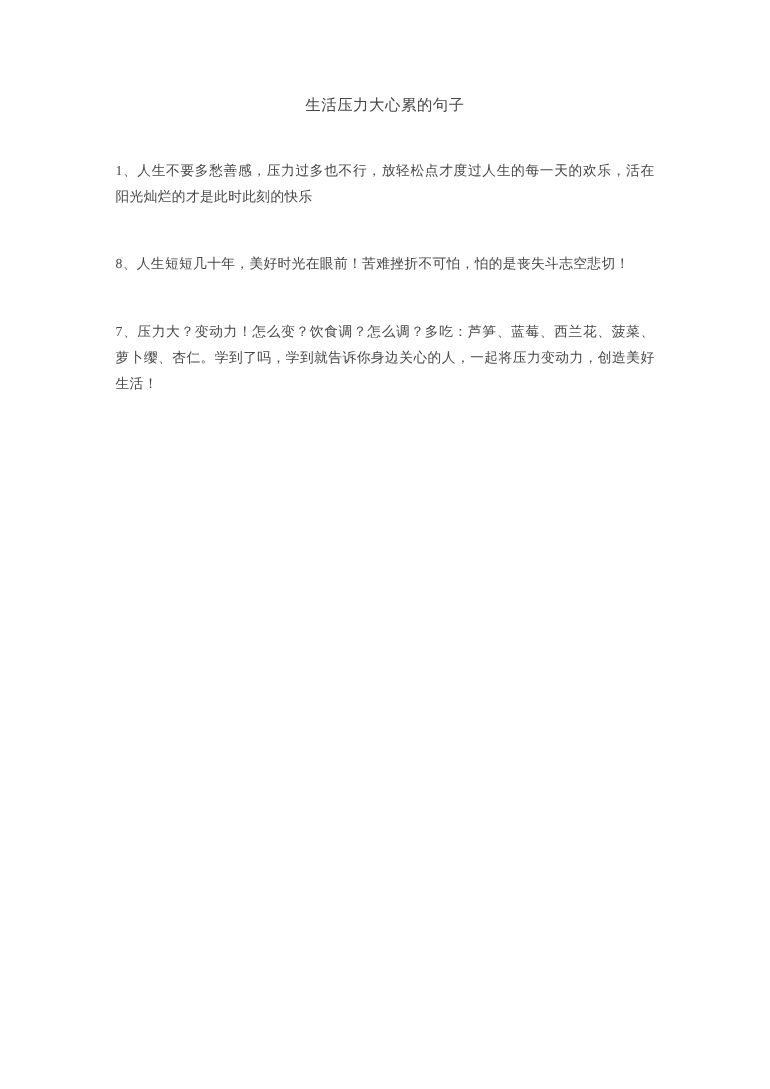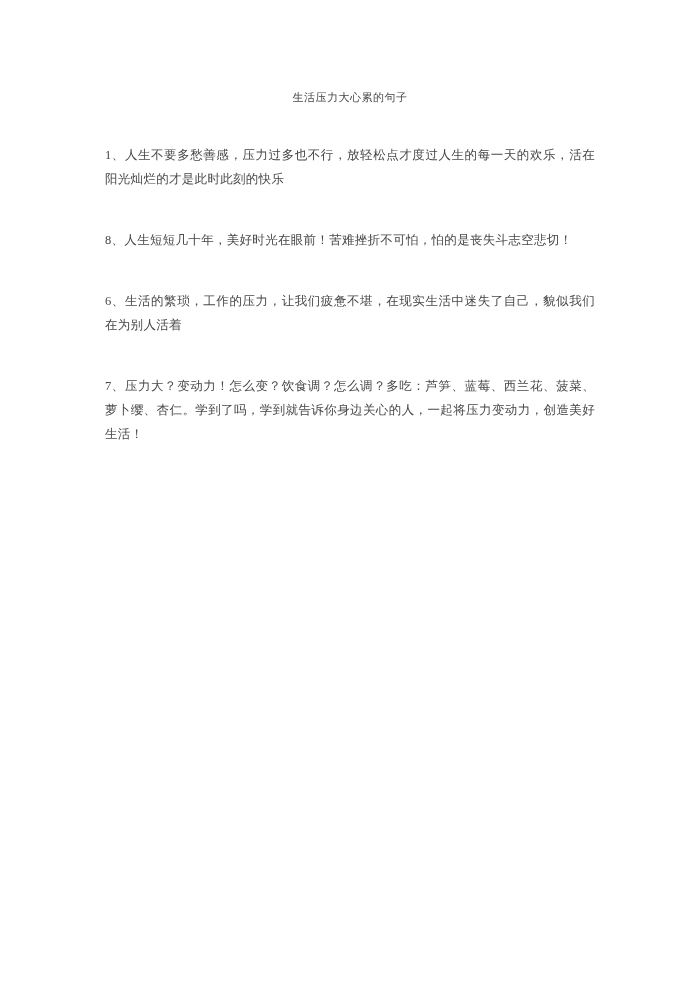--- a/index.html
+++ b/index.html
@@ -18,21 +18,21 @@
     box-sizing: border-box;
     width: 700px;
     height: 990px;
     padding: 85px 105px 0 105px;
     font-family: "Liberation Serif", "DejaVu Serif", serif;
     font-size: 12.5px;
     line-height: 24px;
     color: var(--text-color);
   }
   .title {
-    font-size: 11px;
+    font-size: 14px;
     font-weight: normal;
     text-align: center;
     margin: 0 0 34px 0;
     letter-spacing: 0.5px;
   }
   .para {
     margin: 0 0 37px 0;
     text-align: justify;
     letter-spacing: 0.3px;
     word-break: break-all;
@@ -45,16 +45,15 @@
   <h1 class="title">生活压力大心累的句子</h1>
 
 
   <p class="para">1、人生不要多愁善感，压力过多也不行，放轻松点才度过人生的每一天的欢乐，活在阳光灿烂的才是此时此刻的快乐</p>
 
 
 
   <p class="para">8、人生短短几十年，美好时光在眼前！苦难挫折不可怕，怕的是丧失斗志空悲切！</p>
 
 
-  <p class="para">6、生活的繁琐，工作的压力，让我们疲惫不堪，在现实生活中迷失了自己，貌似我们在为别人活着</p>
 
   <p class="para">7、压力大？变动力！怎么变？饮食调？怎么调？多吃：芦笋、蓝莓、西兰花、菠菜、萝卜缨、杏仁。学到了吗，学到就告诉你身边关心的人，一起将压力变动力，创造美好生活！</p>
 </div>
 
 </body></html>

